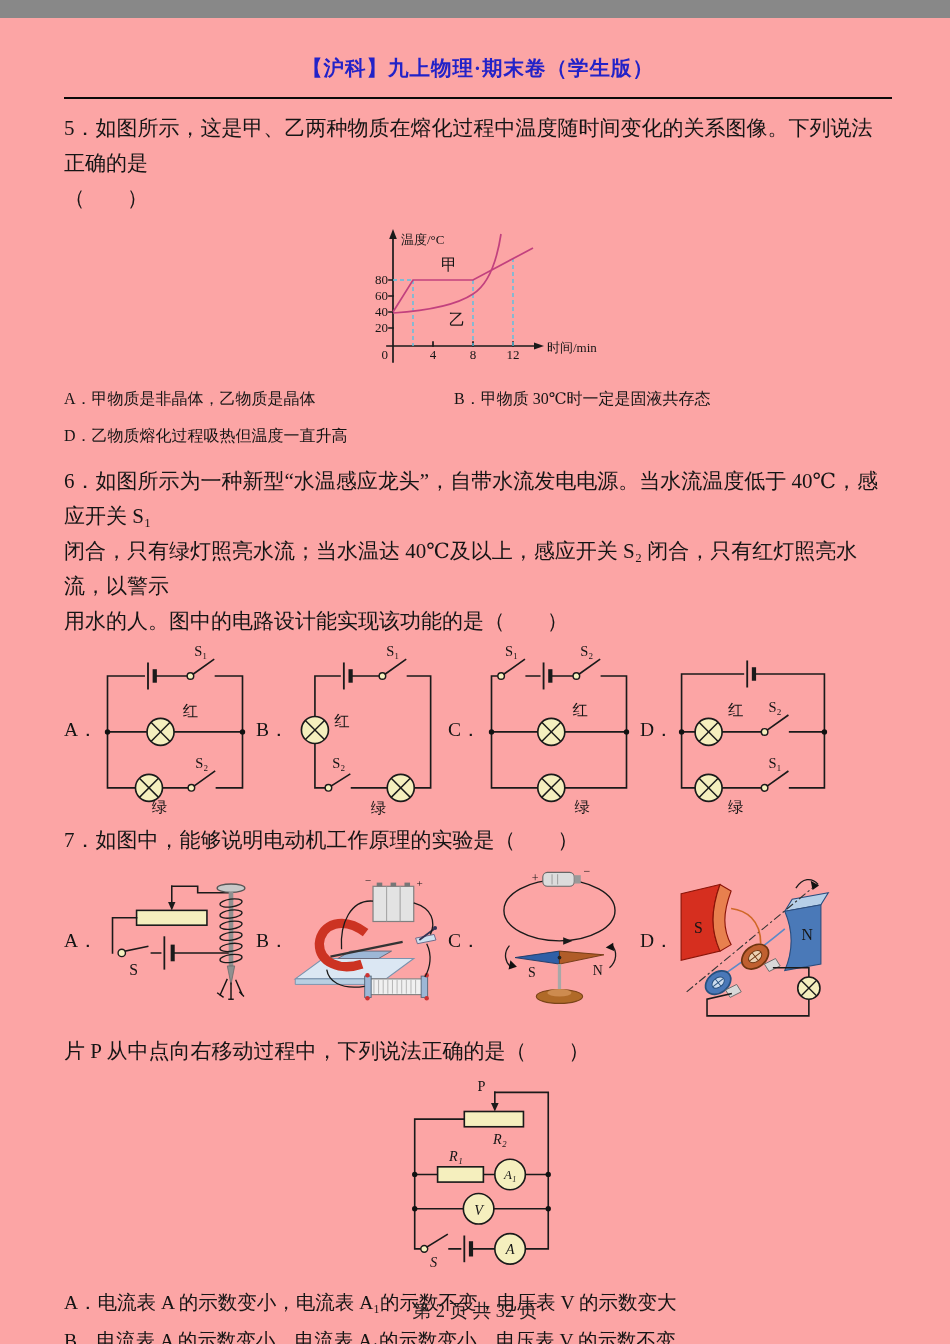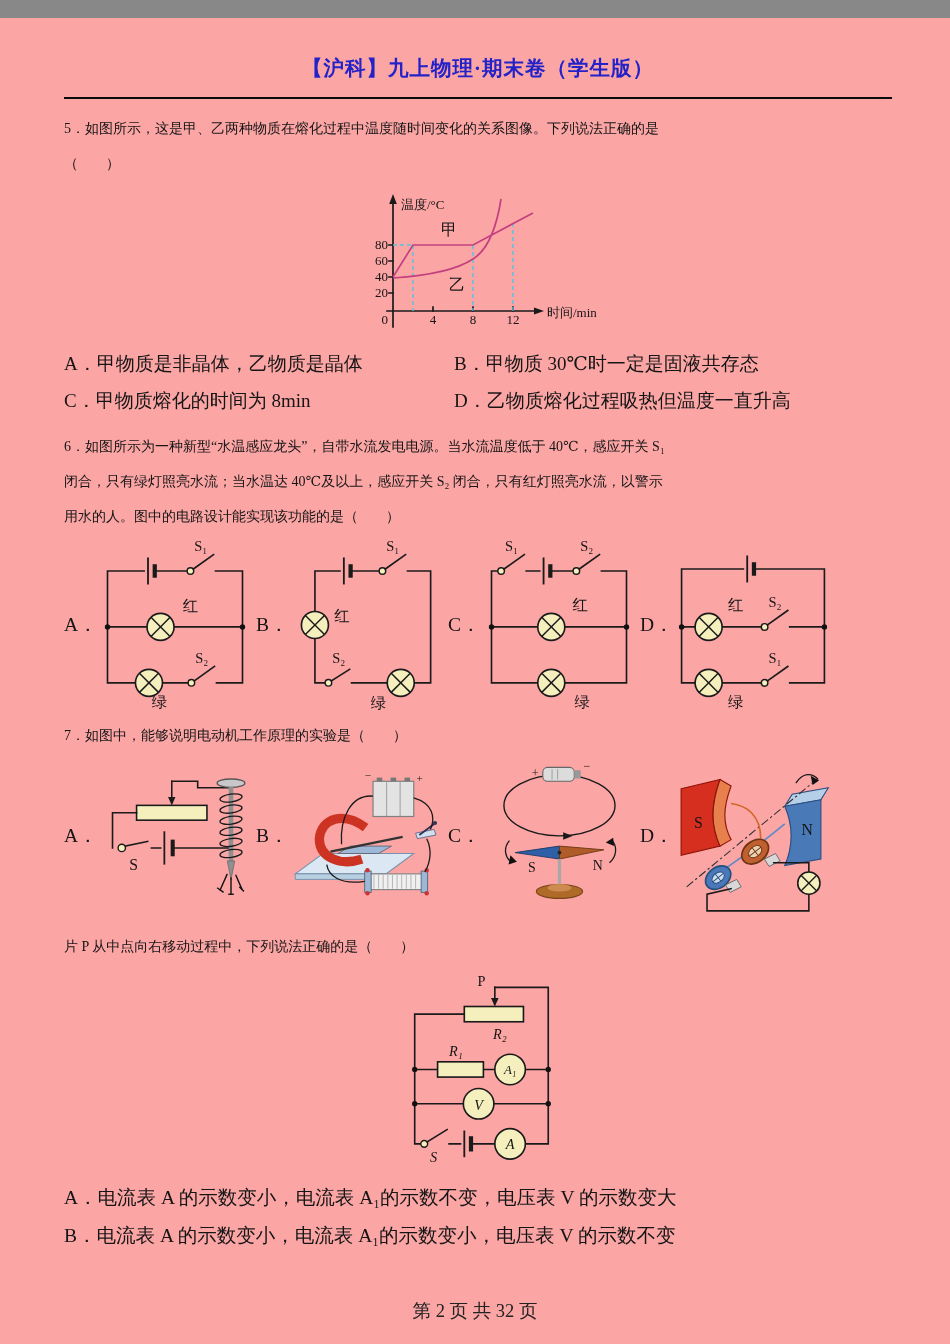--- a/index.html
+++ b/index.html
@@ -2,24 +2,24 @@
 <html><head>
 <meta charset="utf-8">
 <style>
   html,body{margin:0;padding:0;background:#888;}
   .page{position:relative;width:950px;height:1344px;margin:18px auto;background:#fca5a5;
         box-sizing:border-box;padding:27px 58px 0 64px;overflow:hidden;
         font-family:"Liberation Serif","DejaVu Serif",serif;color:#151515;}
   .header-title{margin-top:10px;text-align:center;font-weight:bold;font-size:20.5px;
         line-height:26px;color:#2222c8;letter-spacing:1px;}
   .rule{border:none;border-top:2.2px solid #0a0a0a;margin:16px 0 0 0;}
-  .qtext{font-size:14px;line-height:35px;}
+  .qtext{font-size:21px;line-height:35px;}
   .q5text{margin-top:12px;}
   .fig5{margin:6px 0 4px 297px;}
-  .opts5{display:grid;grid-template-columns:390px 1fr;font-size:19px;line-height:37px;}
+  .opts5{display:grid;grid-template-columns:390px 1fr;font-size:16px;line-height:37px;}
   .q6text{margin-top:10px;}
   .figrow{display:flex;align-items:center;margin-top:4px;}
   .figcell{display:flex;align-items:center;}
   .figlabel{font-size:19.5px;width:30px;flex:0 0 30px;}
   .q7text{margin-top:8px;}
   .fig8{margin:8px 0 10px 324px;}
   .opts8{font-size:19.5px;line-height:37.5px;margin-top:2px;}
   .footer{position:absolute;left:0;right:0;bottom:39px;text-align:center;font-size:18.5px;color:#222;}
   
   svg text{font-family:"Liberation Serif","DejaVu Serif",serif;fill:#151515;}
@@ -72,21 +72,20 @@
       <text class="axl" x="40" y="22">温度/°C</text>
       <text class="axl" x="186" y="130">时间/min</text>
       <text class="cn" x="80" y="48">甲</text>
       <text class="cn" x="88" y="103">乙</text>
     </svg>
   </div>
 
   <div class="opts5">
     <div>A．甲物质是非晶体，乙物质是晶体</div>
     <div>B．甲物质 30℃时一定是固液共存态</div>
-    <div>C．甲物质熔化的时间为 8min</div>
     <div>D．乙物质熔化过程吸热但温度一直升高</div>
   </div>
 
   <div class="qtext q6text">
     <div>6．如图所示为一种新型“水温感应龙头”，自带水流发电电源。当水流温度低于 40℃，感应开关 S₁</div>
     <div>闭合，只有绿灯照亮水流；当水温达 40℃及以上，感应开关 S₂ 闭合，只有红灯照亮水流，以警示</div>
     <div>用水的人。图中的电路设计能实现该功能的是（　　）</div>
   </div>
 
   <div class="figrow">

